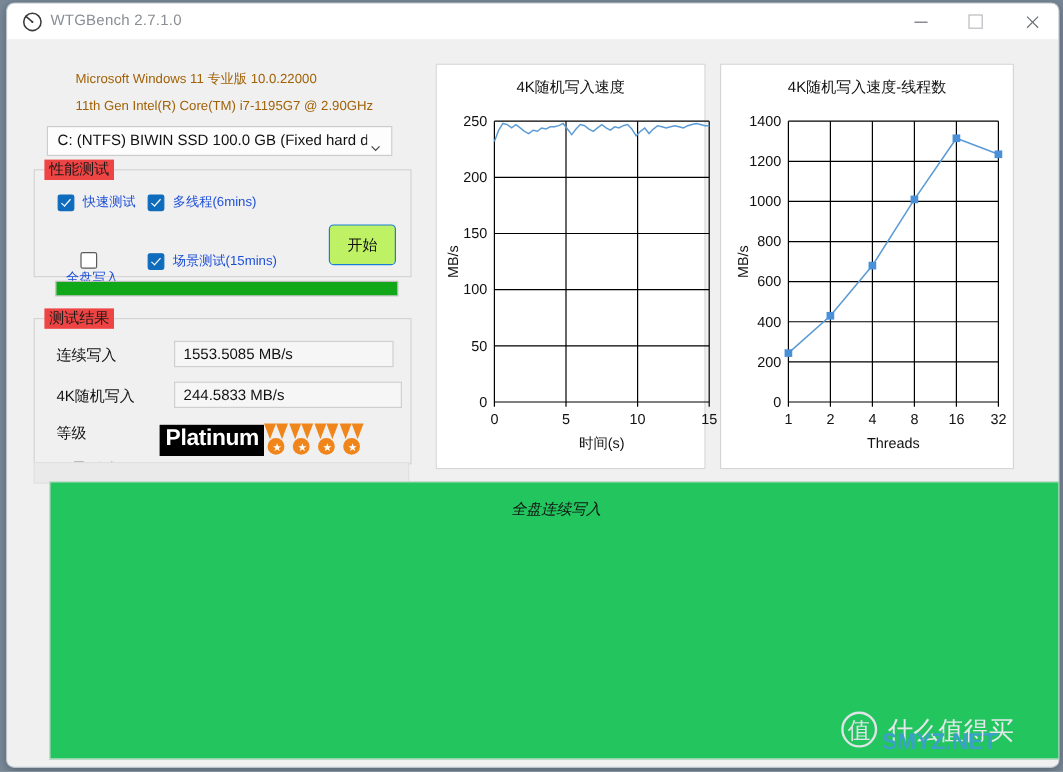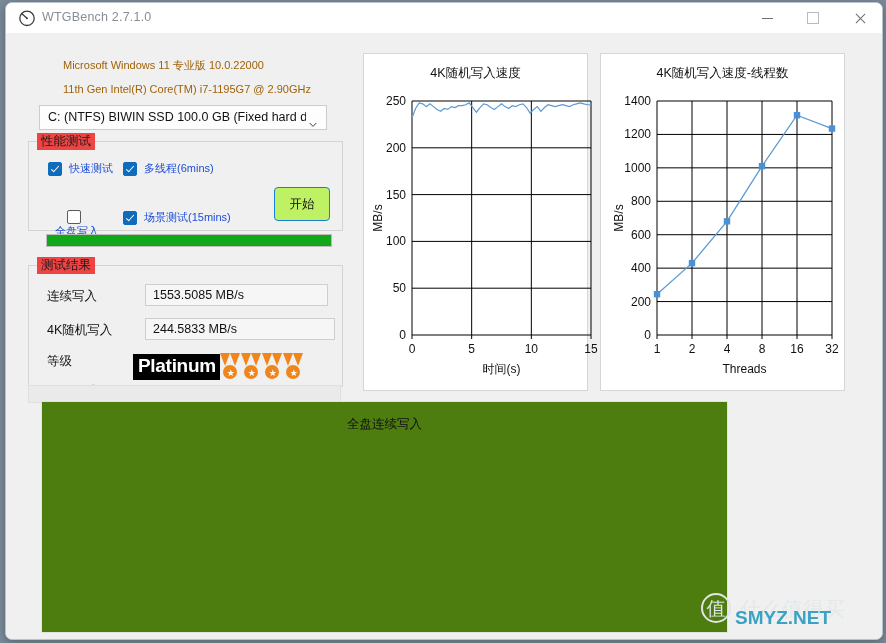--- a/index.html
+++ b/index.html
@@ -301,24 +301,25 @@
     text-align: center;
     font-size: 12.5px;
     color: #111;
   }
   .chart-svg { position: absolute; left: 0; top: 0; }
 
   
   #panel-bottom {
     position: absolute;
     left: 35px; top: 368px;
-    width: 687px; height: 232px;
-    background: #4d7c0f;
+    width: 845px; height: 232px;
+    background: #22c55e;
     border: 1px solid #e2e2e2;
     box-sizing: border-box;
+    font-style: italic;
   }
   #bottom-title {
     position: absolute;
     left: 0; top: 14px;
     width: 100%;
     text-align: center;
     font-size: 12.5px;
     color: #111;
   }
   

